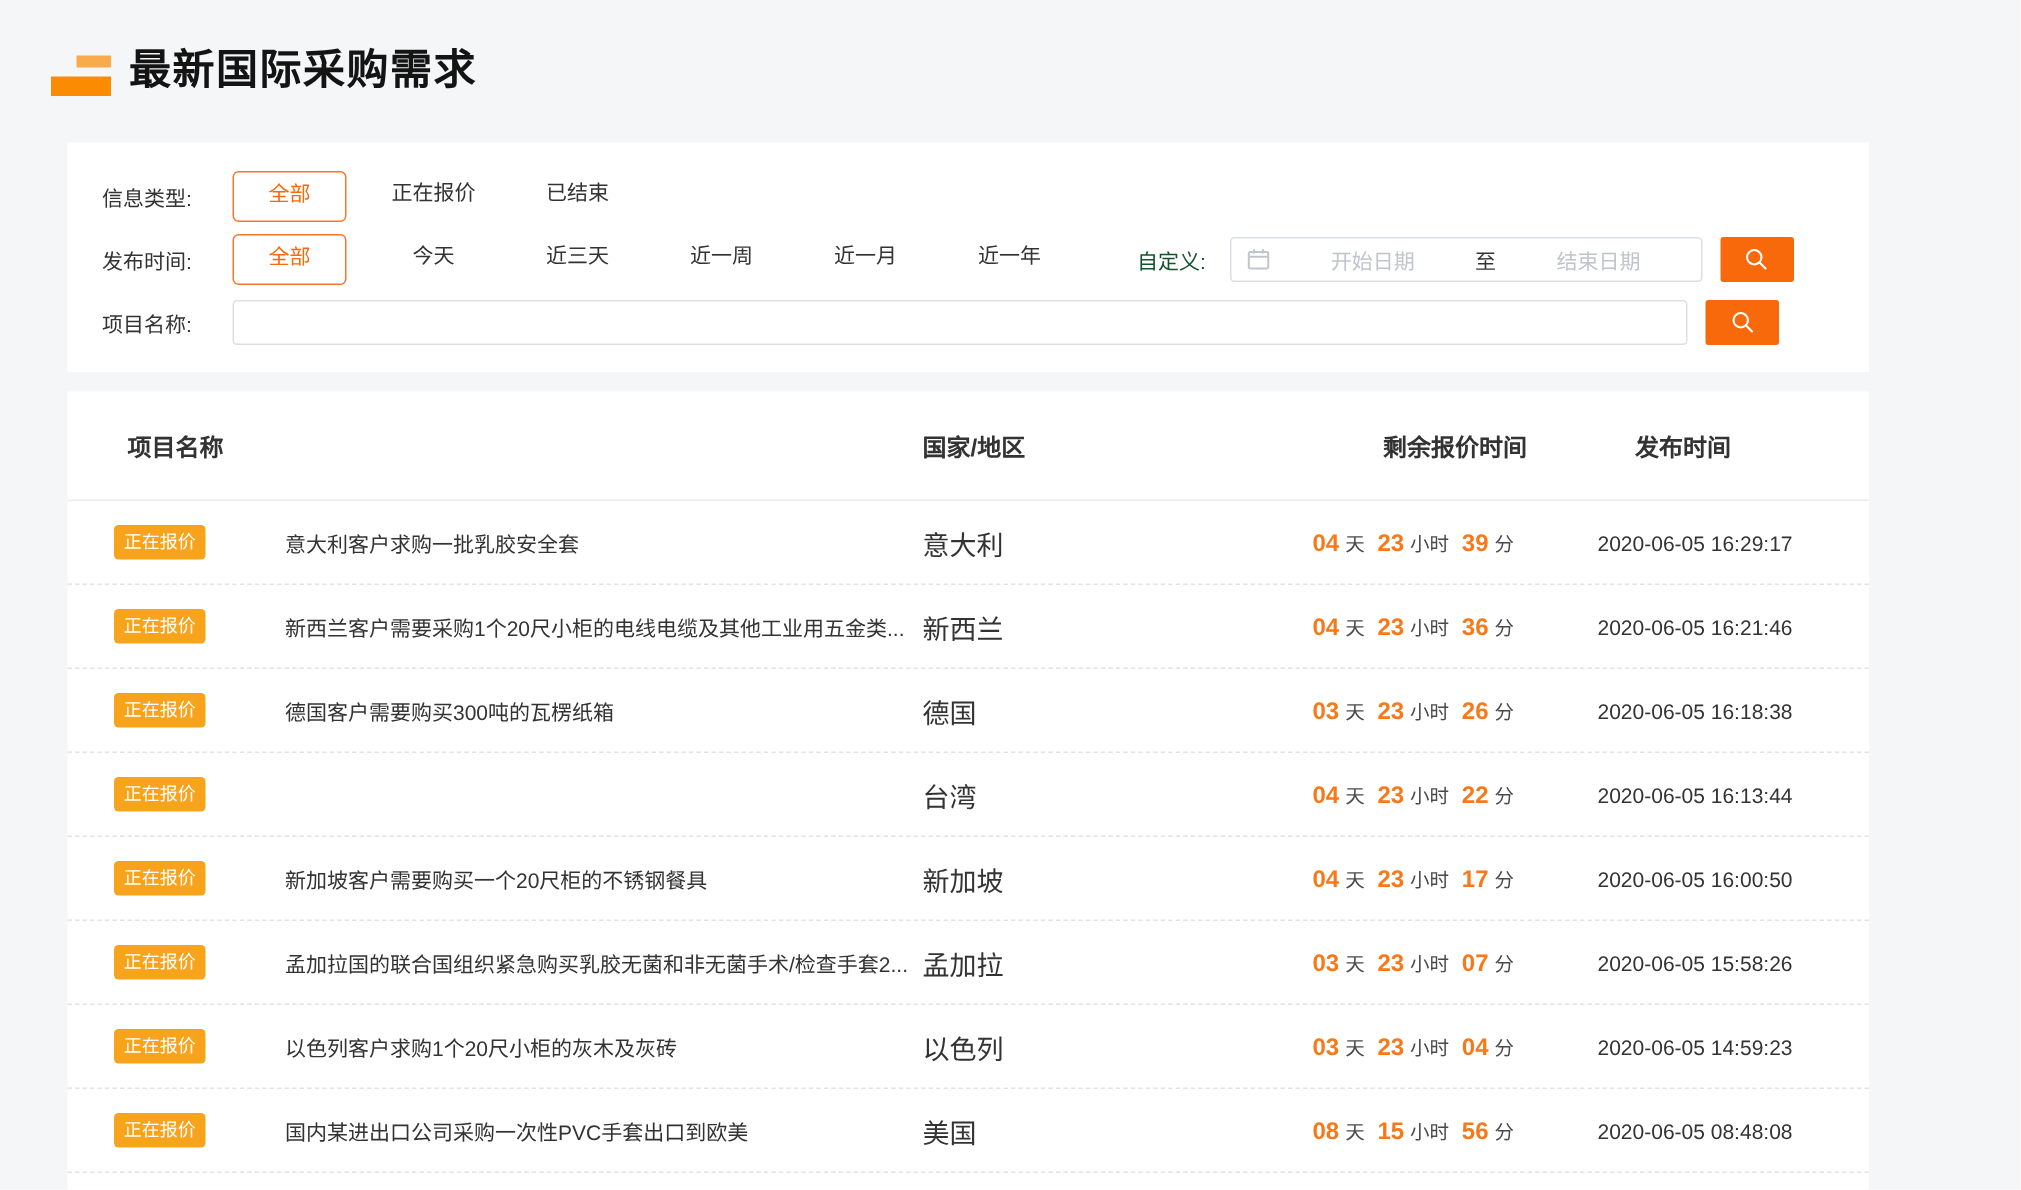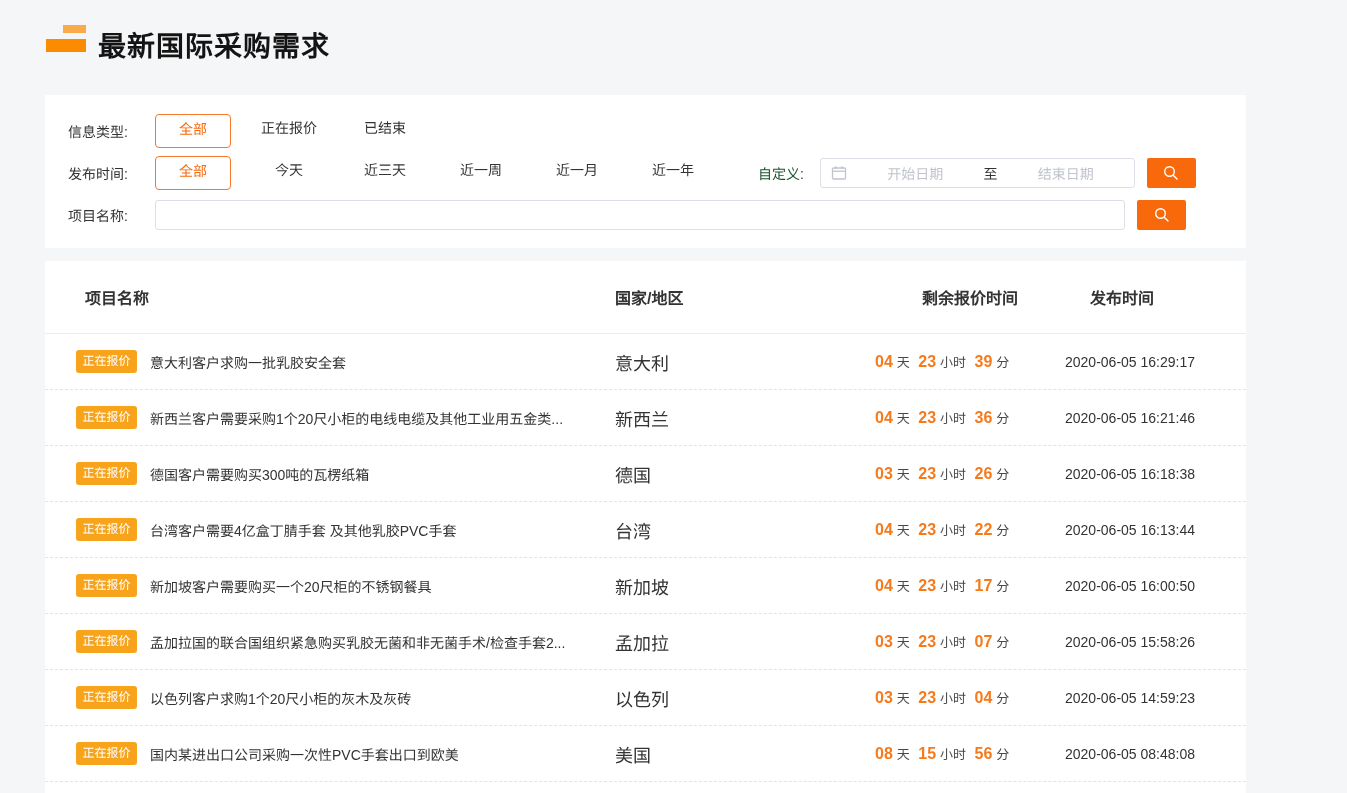--- a/index.html
+++ b/index.html
@@ -5,21 +5,21 @@
   * { margin:0; padding:0; box-sizing:border-box; }
   html,body { width:1347px; height:793px; }
   body {
     position:relative;
     background:#f5f6f8;
     font-family:"Liberation Sans","DejaVu Sans",sans-serif;
     color:#333;
     overflow:hidden;
   }
   
-  .page-header { position:absolute; left:46px; top:24px; display:flex; align-items:flex-start; }
+  .page-header { position:absolute; left:34px; top:24px; display:flex; align-items:flex-end; }
   .logo { position:relative; width:40px; height:28px; margin-right:12px; }
   .logo .bar-top { position:absolute; left:17px; top:1px; width:23px; height:8px; background:#f9ab4b; }
   .logo .bar-bottom { position:absolute; left:0; top:15px; width:40px; height:13px; background:#fb8b00; }
   .page-title { font-size:28px; font-weight:700; color:#141414; letter-spacing:1px; }
 
   
   .card { position:absolute; left:45px; width:1201px; background:#fff; }
   .filter-card { top:95px; height:153px; padding:21px 0 0 23px; }
   .table-card { top:261px; height:532px; }
 
@@ -47,21 +47,21 @@
                   padding-left:31px; }
   .thead { height:73px; border-bottom:1px solid #ececec; }
   .th { font-size:16px; font-weight:700; color:#333; }
   .th.h1 { padding-left:9px; }
   .th.h3 { text-align:center; }
   .th.h4 { padding-left:25px; }
   .trow { height:56px; border-bottom:1px dashed #e3e3e3; cursor:pointer; }
   .c1 { display:flex; align-items:center; }
   .badge { display:inline-block; width:61px; height:23px; line-height:23px; text-align:center;
            background:#f7a41c; color:#fff; font-size:12px; border-radius:3px; margin-right:13px; flex:none; }
-  .rtitle { font-size:14px; color:#333; white-space:nowrap; overflow:hidden; }
+  .rtitle { font-size:14px; color:#333; white-space:nowrap; overflow:hidden;margin-left:40px; }
   .c2 { font-size:18px; color:#333; }
   .c3 { white-space:nowrap; }
   .cd-num { font-size:16px; font-weight:700; color:#f8791a; margin:0 4px; }
   .cd-num:first-child { margin-left:0; }
   .cd-unit { font-size:13px; color:#4a4a4a; }
   .c4 { font-size:14px; color:#333; }
 </style>
 </head>
 <body>
 
@@ -169,21 +169,20 @@
       <span class="cd-num">03</span><span class="cd-unit">天</span>
       <span class="cd-num">23</span><span class="cd-unit">小时</span>
       <span class="cd-num">26</span><span class="cd-unit">分</span>
     </div>
     <div class="c4">2020-06-05 16:18:38</div>
   </div>
 
   <div class="trow">
     <div class="c1">
       <span class="badge">正在报价</span>
-      <span class="rtitle">台湾客户需要4亿盒丁腈手套 及其他乳胶PVC手套</span>
     </div>
     <div class="c2">台湾</div>
     <div class="c3">
       <span class="cd-num">04</span><span class="cd-unit">天</span>
       <span class="cd-num">23</span><span class="cd-unit">小时</span>
       <span class="cd-num">22</span><span class="cd-unit">分</span>
     </div>
     <div class="c4">2020-06-05 16:13:44</div>
   </div>
 

